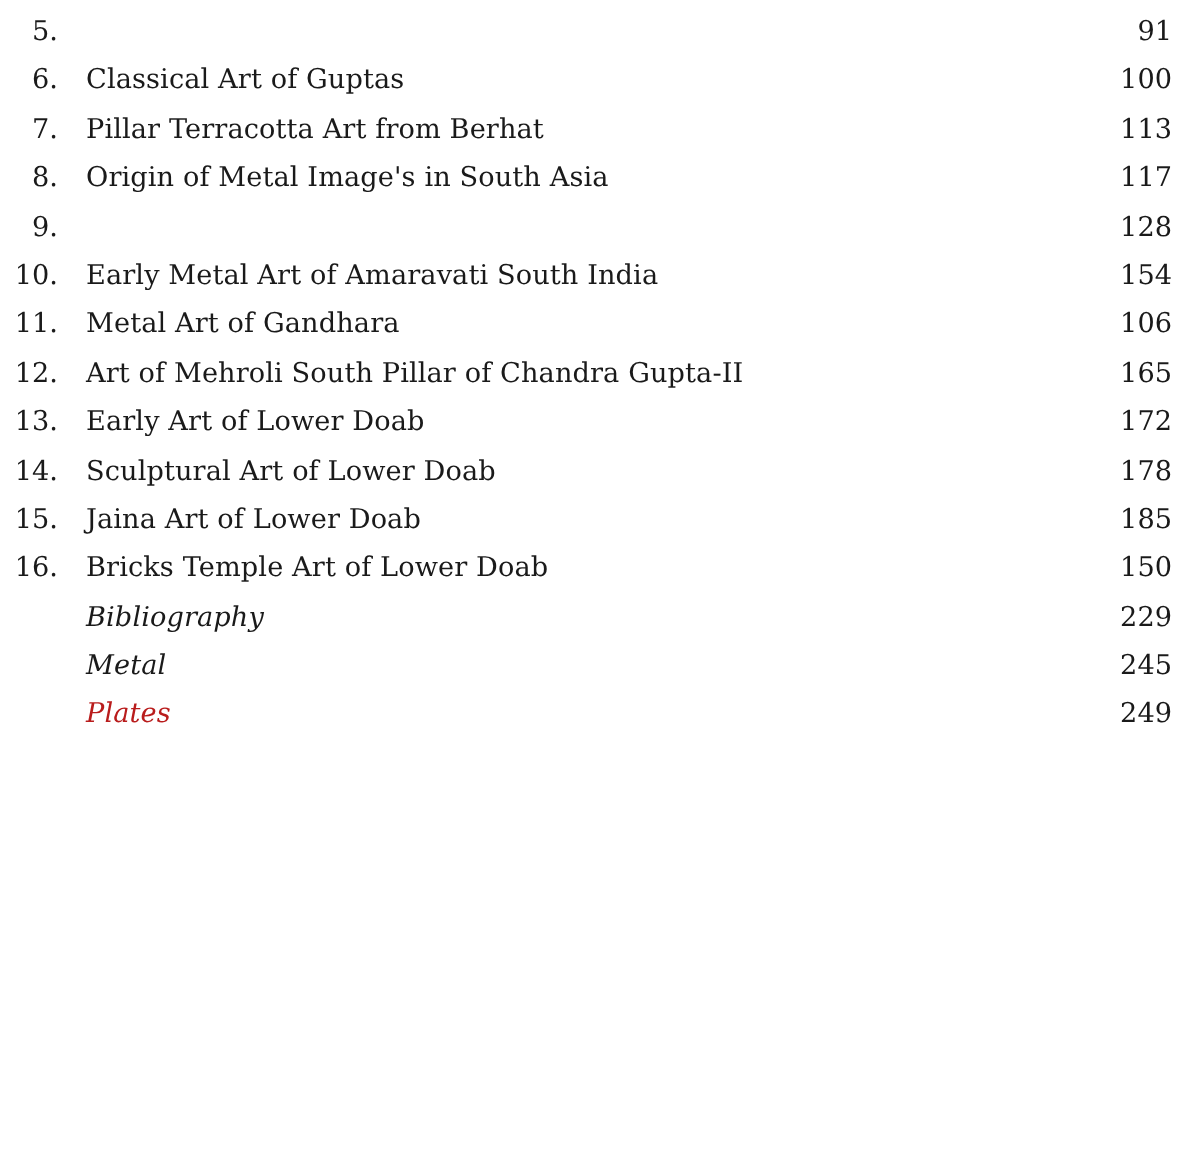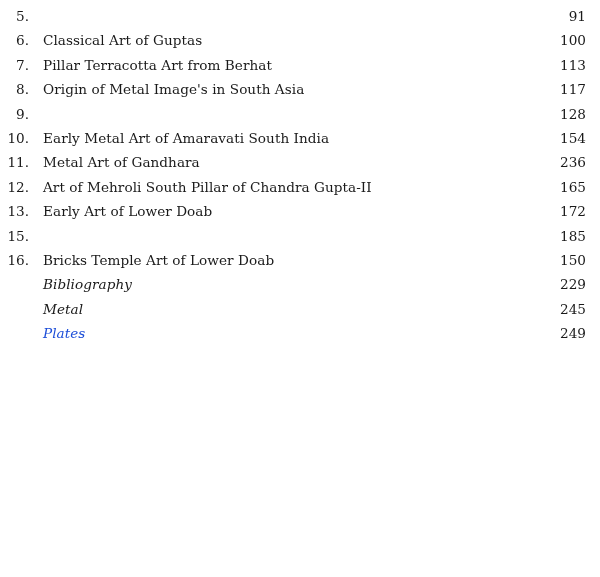--- a/index.html
+++ b/index.html
@@ -37,21 +37,21 @@
     .title {
       position: absolute;
       left: 43px;
       top: 0;
       letter-spacing: 0.05px;
     }
     .title.italic {
       font-style: italic;
     }
     .title.light {
-      color: #1d4ed8;
+      color: #b91c1c;
     }
     .page {
       position: absolute;
       right: 14px;
       top: 0;
       text-align: right;
     }
   </style>
 </head>
 <body>
@@ -81,34 +81,40 @@
     <span class="page">128</span>
   </div>
   <div class="row">
     <span class="num">10.</span>
     <span class="title">Early Metal Art of Amaravati South India</span>
     <span class="page">154</span>
   </div>
   <div class="row">
     <span class="num">11.</span>
     <span class="title">Metal Art of Gandhara</span>
-    <span class="page">236</span>
+    <span class="page">106</span>
   </div>
   <div class="row">
     <span class="num">12.</span>
     <span class="title">Art of Mehroli South Pillar of Chandra Gupta-II</span>
     <span class="page">165</span>
   </div>
   <div class="row">
     <span class="num">13.</span>
     <span class="title">Early Art of Lower Doab</span>
     <span class="page">172</span>
   </div>
   <div class="row">
+    <span class="num">14.</span>
+    <span class="title">Sculptural Art of Lower Doab</span>
+    <span class="page">178</span>
+  </div>
+  <div class="row">
     <span class="num">15.</span>
+    <span class="title">Jaina Art of Lower Doab</span>
     <span class="page">185</span>
   </div>
   <div class="row">
     <span class="num">16.</span>
     <span class="title">Bricks Temple Art of Lower Doab</span>
     <span class="page">150</span>
   </div>
   <div class="row">
     <span class="title italic">Bibliography</span>
     <span class="page">229</span>

